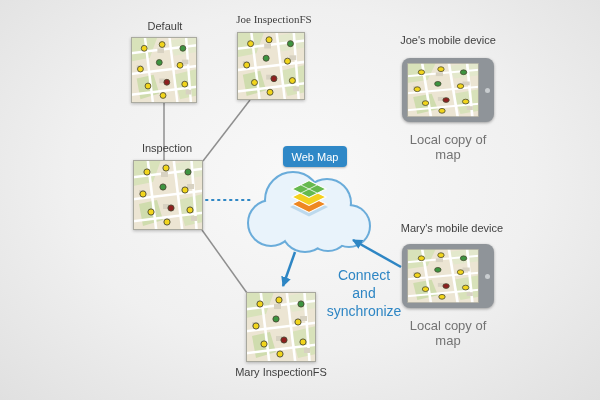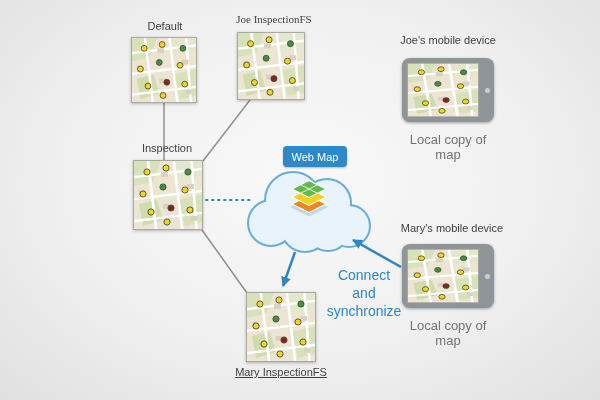--- a/index.html
+++ b/index.html
@@ -109,21 +109,21 @@
       <line x1="317.5" y1="184.75" x2="300.5" y2="193.25" stroke="#ffffff" stroke-width="0.8"></line>
     </g>
 
     <line x1="295" y1="252" x2="283" y2="286" stroke="#2e86c4" stroke-width="2.5" marker-end="url(#arrowblue)"></line>
     <line x1="401" y1="267" x2="353" y2="240" stroke="#2e86c4" stroke-width="2.5" marker-end="url(#arrowblue)"></line>
   </svg>
 
   <div class="node-label" style="left:120px; top:20px; width:90px;">Default</div>
   <div class="node-label" style="left:224px; top:13px; width:100px;font-family:Liberation Serif, serif;">Joe InspectionFS</div>
   <div class="node-label" style="left:122px; top:142px; width:90px;">Inspection</div>
-  <div class="node-label" style="left:226px; top:366px; width:110px;text-decoration:underline;">Mary InspectionFS</div>
+  <div class="node-label" style="left:226px; top:366px; width:110px;">Mary InspectionFS</div>
   <div class="node-label" style="left:393px; top:222px; width:118px;">Mary's mobile device</div>
   <div class="node-label" style="left:393px; top:34px; width:110px;">Joe's mobile device</div>
 
   <div class="badge" style="left:283px; top:138px; width:64px; height:21px;margin-top:8px;">Web Map</div>
 
 
   <div class="sync-label" style="left:325px; top:266px; width:78px;">Connect and synchronize</div>
 
   <div class="map-thumb" style="left:131px; top:37px;">
     <svg width="66" height="66">

